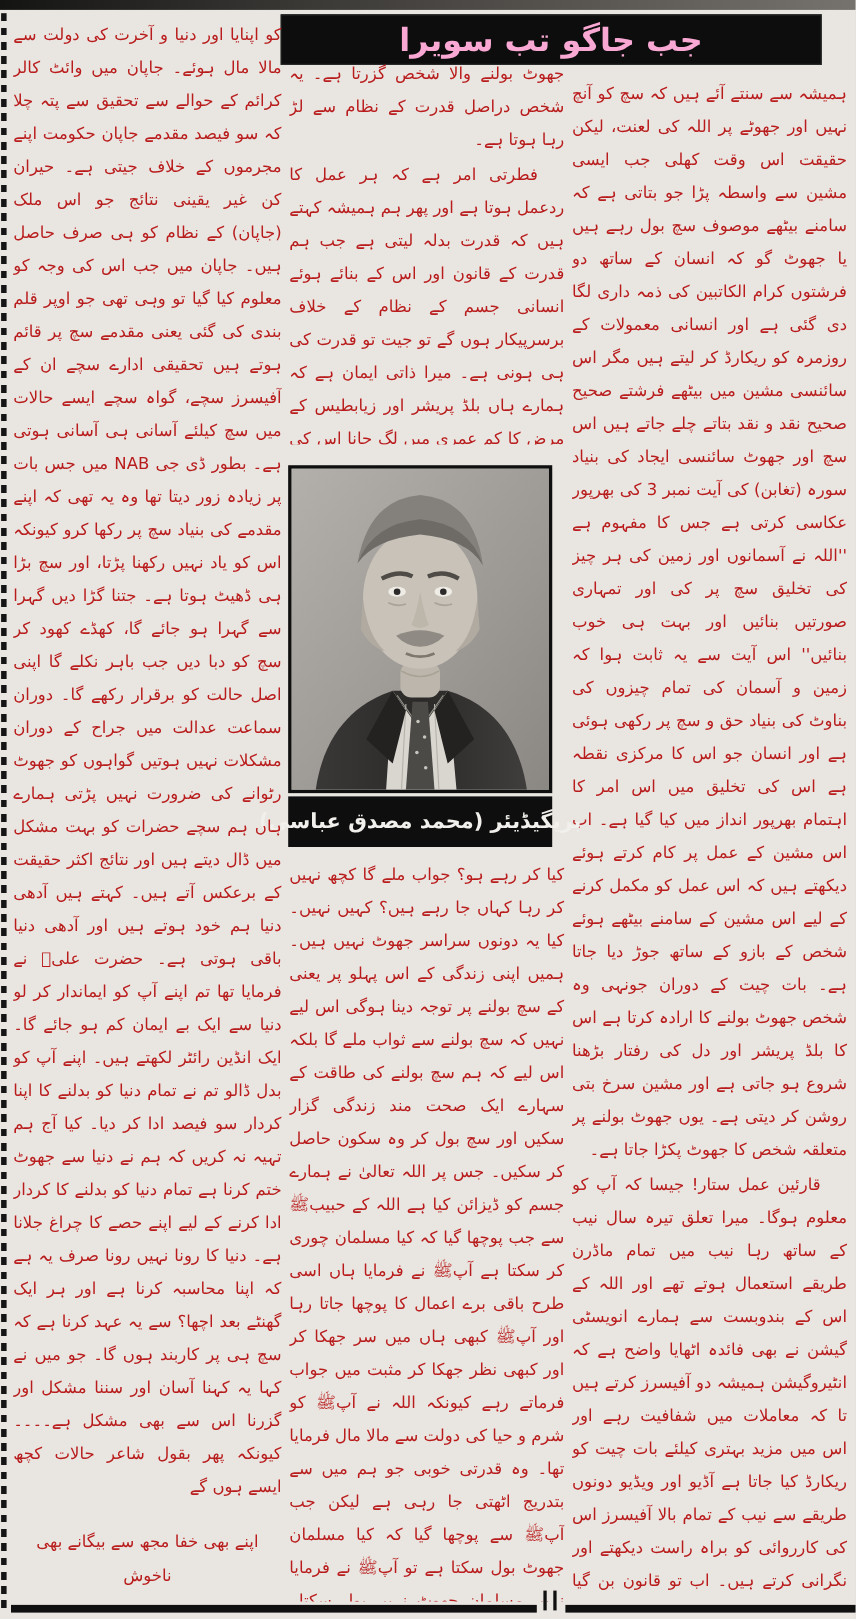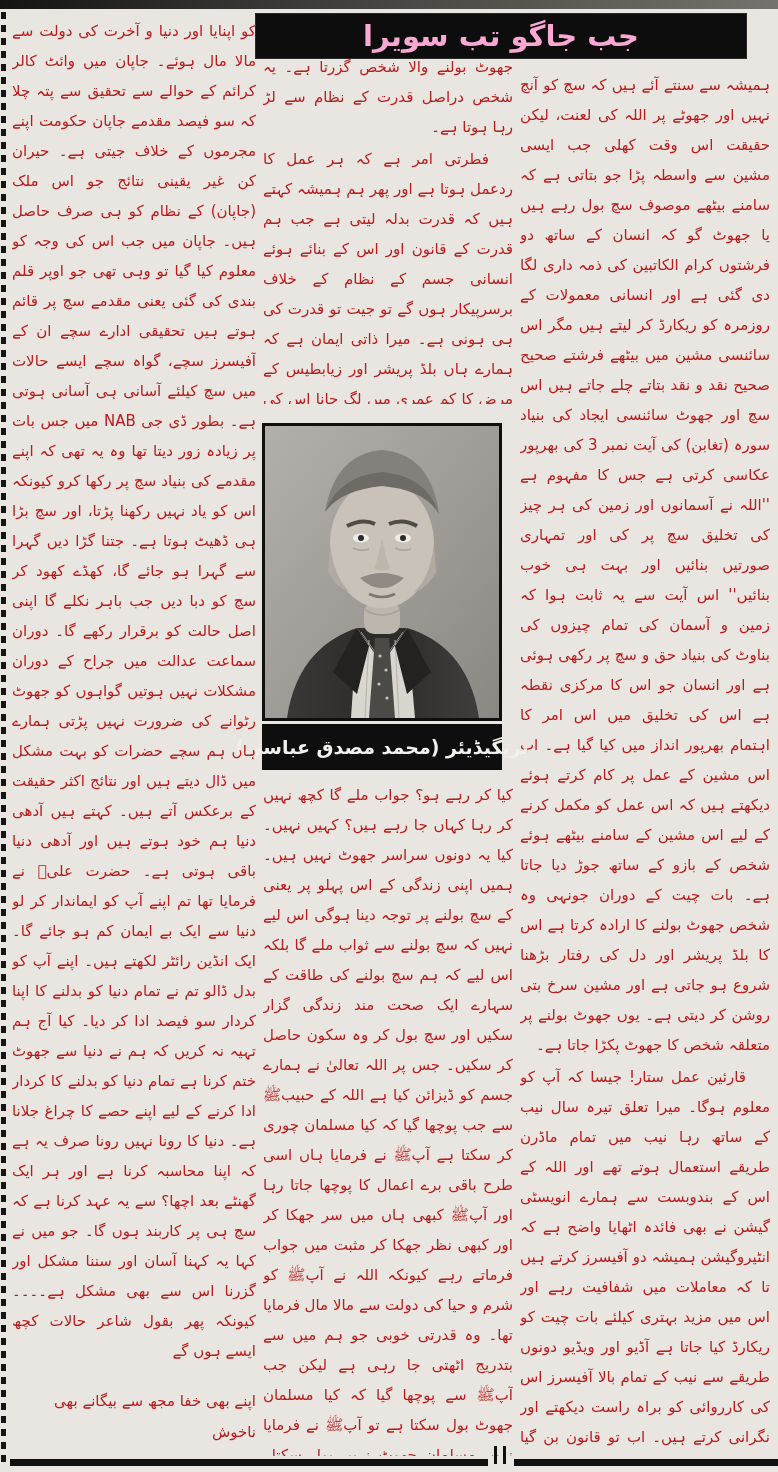--- a/index.html
+++ b/index.html
@@ -12,21 +12,21 @@
   .top-strip{background:linear-gradient(90deg,#141413 0%,#3a3835 35%,#76726d 100%);}
   .title-banner{position:absolute;left:255px;top:13px;width:492px;height:46px;background:#0d0d0d;
     display:flex;align-items:center;justify-content:center;box-shadow:0 0 0 1px #2a2a2a inset;}
   .title-banner .t{color:#f9a8d4;font-size:29px;font-weight:bold;letter-spacing:1px;white-space:nowrap;}
 
   
   .col{position:absolute;direction:rtl;color:#b91c1c;font-size:15px;line-height:30px;
     text-align:justify;overflow:hidden;}
   .col p{margin:0 0 2px 0;text-align:justify;}
   .col p.indent{text-indent:24px;}
-  .verse{text-align:right;line-height:31px;margin-top:20px;}
+  .verse{text-align:center;line-height:31px;margin-top:20px;}
 
   .col-right{left:520px;top:70px;width:250px;height:1386px;}
   .col-mid-top{left:263px;top:52px;width:250px;height:352px;}
   .col-mid-bottom{left:263px;top:780px;width:250px;height:676px;}
   .col-left{left:12px;top:16px;width:244px;height:1438px;}
 
   
   .dotted-rule{position:absolute;left:1px;top:12px;width:5px;height:1452px;
     background:repeating-linear-gradient(180deg,#151515 0,#151515 7px,transparent 7px,transparent 13px);}
 

